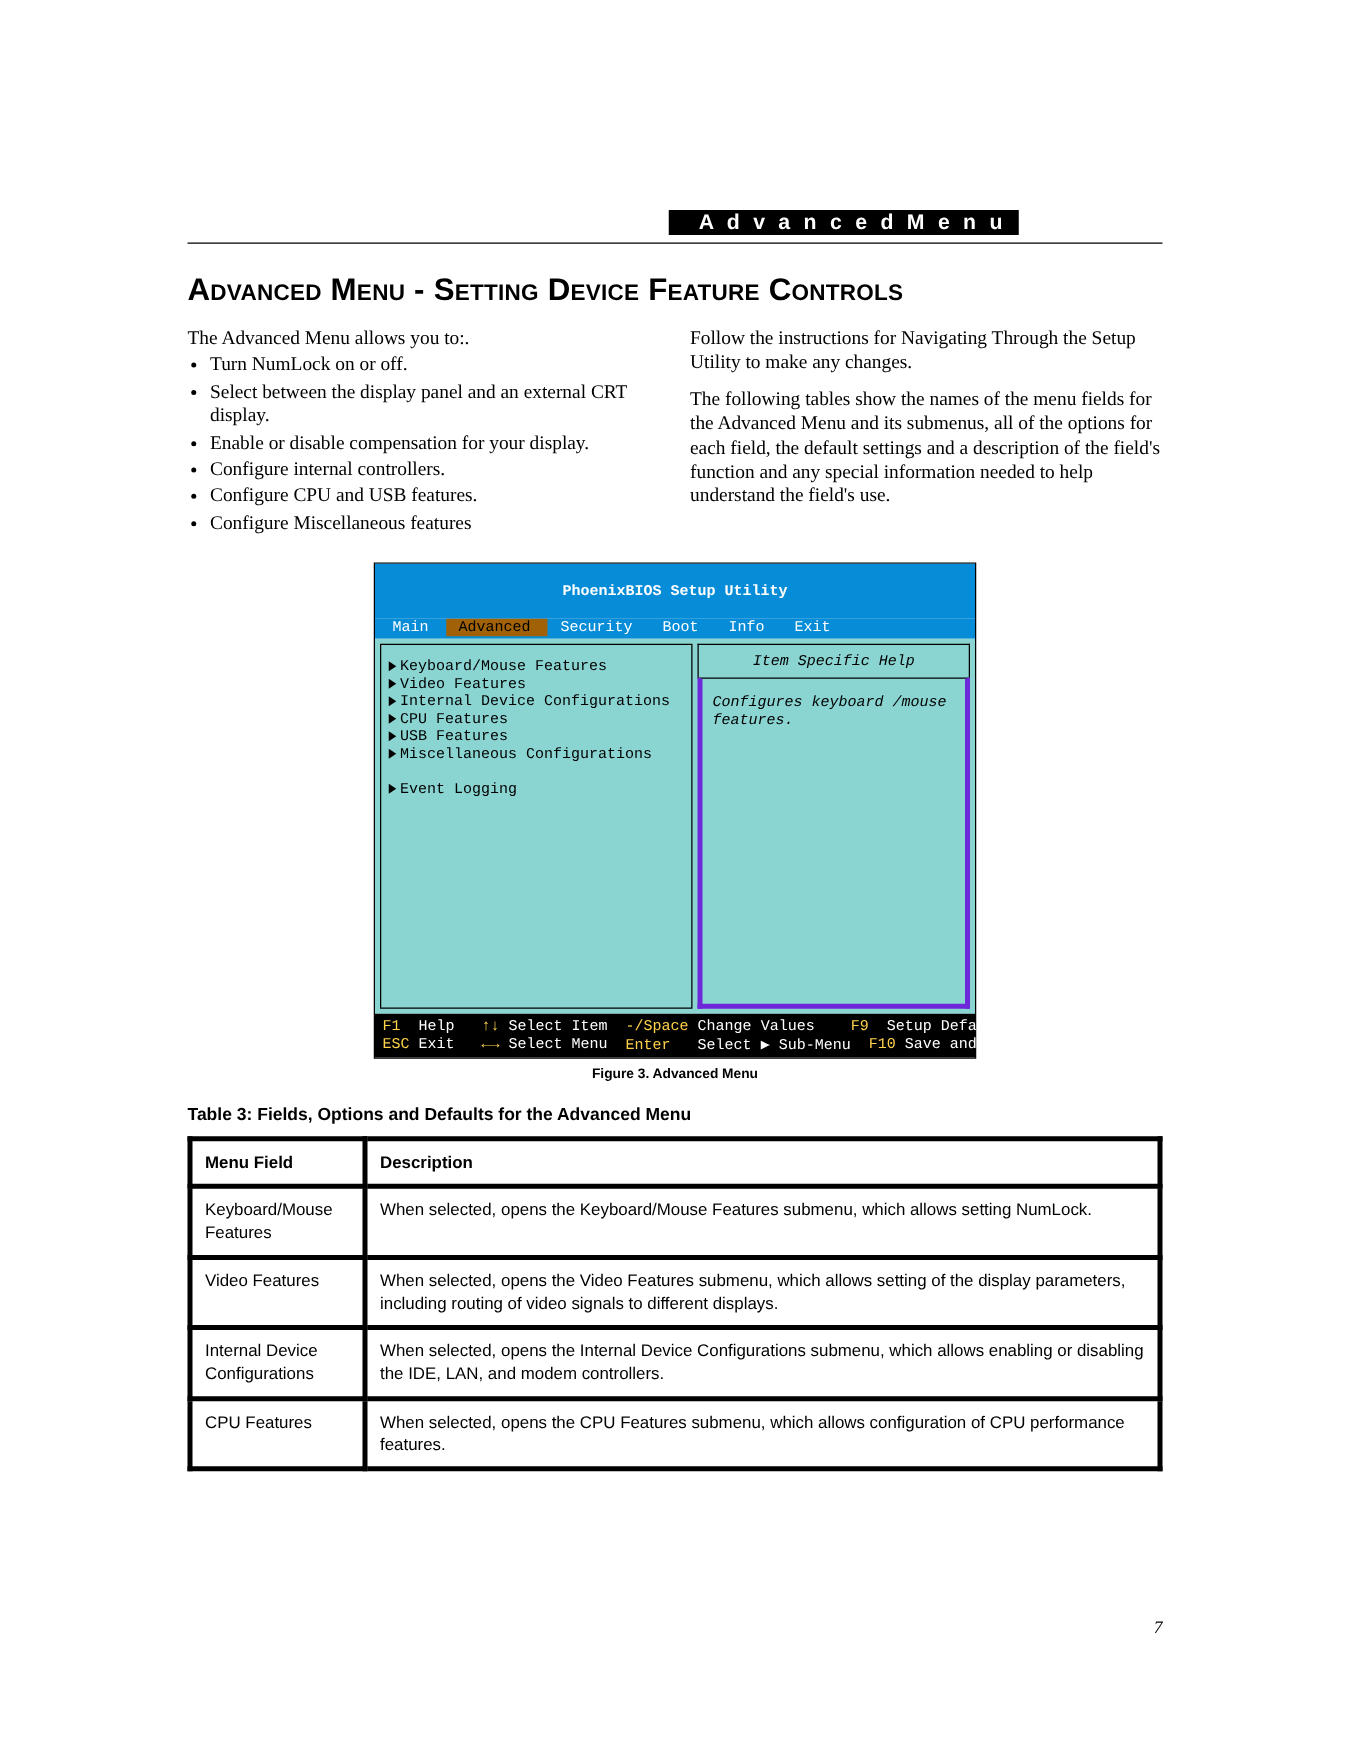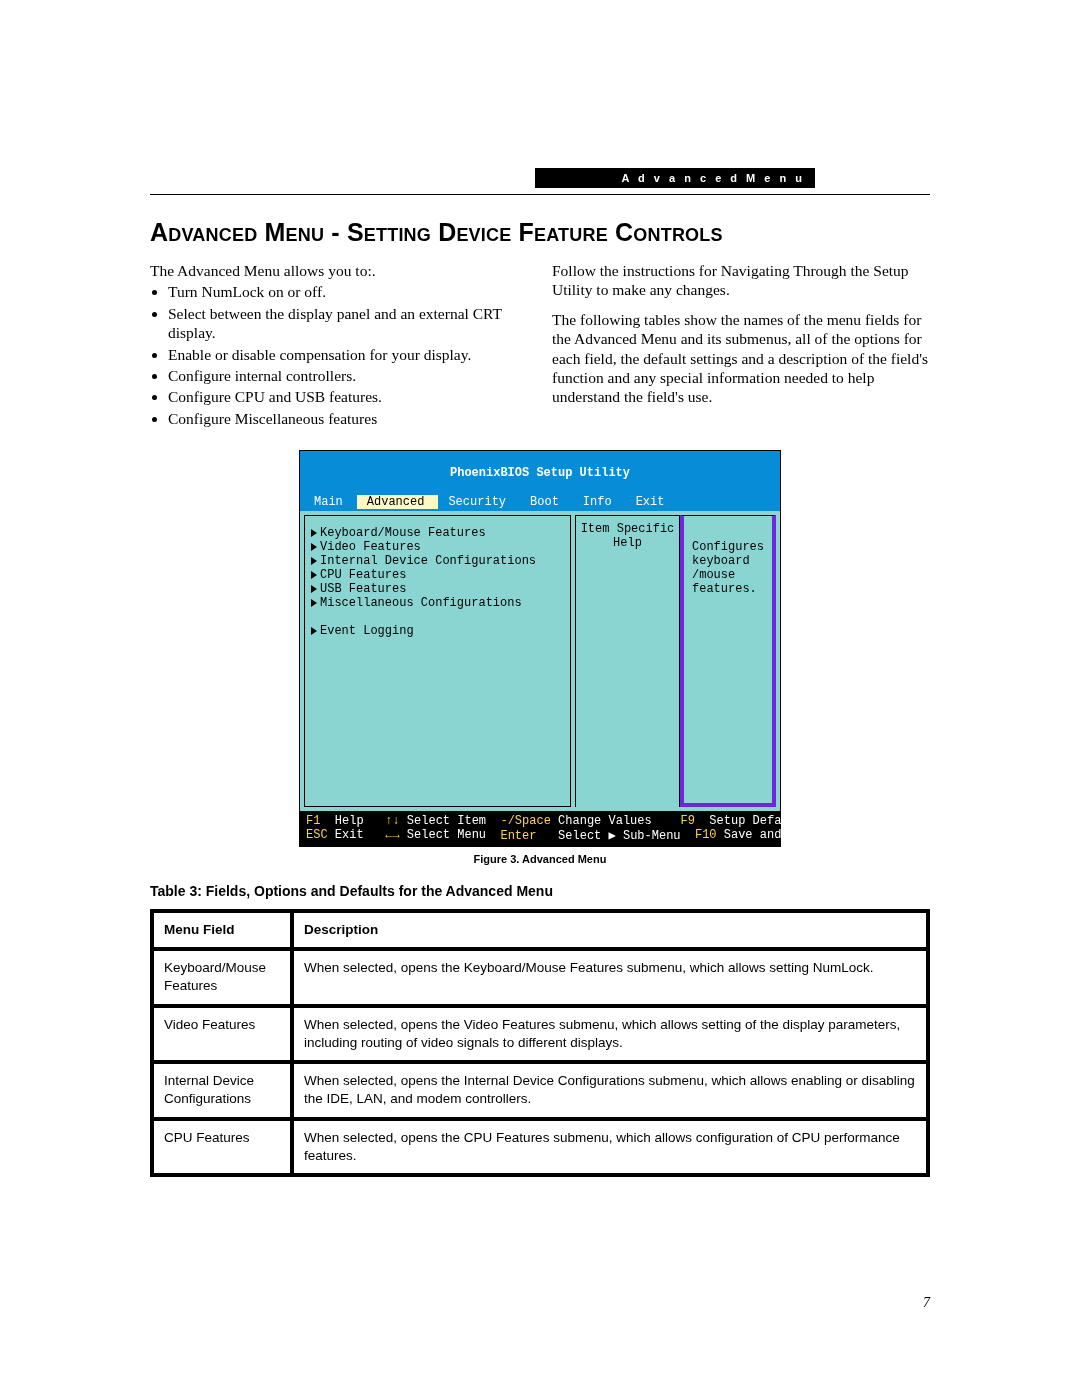--- a/index.html
+++ b/index.html
@@ -1,34 +1,34 @@
 <!DOCTYPE html>
 <html><head>
 <meta charset="utf-8">
 <style>
   html,body{margin:0;padding:0;background:#fff;font-family:"Times New Roman",Times,serif;color:#000;}
   .page{width:1080px;height:1397px;position:relative;box-sizing:border-box;padding:170px 150px 0 150px;}
-  .header-bar{position:absolute;top:168px;left:535px;width:260px;height:20px;background:#000;color:#fff;font-family:Arial,Helvetica,sans-serif;font-size:11px;letter-spacing:3px;font-weight:bold;display:flex;align-items:center;padding:0 10px;justify-content:flex-end;}
+  .header-bar{position:absolute;top:168px;left:535px;width:260px;height:20px;background:#000;color:#fff;font-family:Arial,Helvetica,sans-serif;font-size:17px;letter-spacing:3px;font-weight:bold;display:flex;align-items:center;padding:0 10px;justify-content:flex-end;}
   .rule{position:absolute;top:194px;left:150px;right:150px;border-top:1px solid #000;}
   .content{position:absolute;top:218px;left:150px;right:150px;}
   h1.title{font-family:Arial,Helvetica,sans-serif;font-weight:bold;font-variant:small-caps;font-size:25px;margin:0 0 14px 0;letter-spacing:0.2px;}
   .cols{display:flex;gap:24px;}
   .col{flex:1;font-size:15.5px;line-height:1.25;}
   ul.bul{margin:2px 0 0 0;padding:0 0 0 18px;}
   ul.bul li{margin:2px 0;}
   .bios-box{width:480px;border:1px solid #000;margin:20px auto 6px auto;font-family:"Courier New",monospace;font-size:12px;}
   .bios-title{background:#078dd8;color:#fff;text-align:center;font-weight:bold;padding:15px 0;}
   .bios-tabs{background:#078dd8;padding:0 4px 2px 4px;display:flex;color:#fff;font-weight:normal;}
   .bios-tabs span{padding:0 14px 0 10px;}
-  .bios-tabs span.sel{background:#fef9c3;color:#000;}
+  .bios-tabs span.sel{background:#a16207;color:#000;}
   .bios-body{background:#8ad5d2;display:flex;height:300px;}
   .bios-left{flex:1;border:1px solid #000;margin:4px 4px 4px 4px;padding:10px 6px;color:#000;}
-  .bios-right{width:201px;margin:4px 4px 4px 0;display:flex;}
+  .bios-right{width:218px;margin:4px 4px 4px 0;display:flex;flex-direction:column;font-style:italic;}
   .bios-right .hdr{border:1px solid #000;border-bottom:0;padding:6px 4px;text-align:center;color:#000;}
-  .bios-right .help{border:4px solid #6d28d9;border-top:1px solid #000;flex:1;padding:24px 8px;color:#000;}
+  .bios-right .help{border:4px solid #6d28d9;border-top:1px solid #000;flex:1;padding:12px 8px;color:#000;}
   .bios-item{white-space:pre;}
   .tri{display:inline-block;width:0;height:0;border-top:4px solid transparent;border-bottom:4px solid transparent;border-left:6px solid #000;margin-right:3px;vertical-align:middle;}
   .bios-foot{background:#000000;color:#fff;padding:3px 6px;font-weight:normal;}
   .bios-foot .row{display:flex;flex-wrap:nowrap;}
   .bios-foot .cell{white-space:pre;}
   .k{color:#ffd24a;}
   .figcap{text-align:center;font-family:Arial,Helvetica,sans-serif;font-weight:bold;font-size:11px;margin:6px 0 18px 0;}
   .tblcap{font-family:Arial,Helvetica,sans-serif;font-weight:bold;font-size:14px;margin:6px 0 10px 0;}
   table.fields{width:100%;border-collapse:collapse;font-family:Arial,Helvetica,sans-serif;font-size:13.5px;}
   table.fields th,table.fields td{border:4px solid #000000;padding:8px 10px;text-align:left;vertical-align:top;line-height:1.35;}

